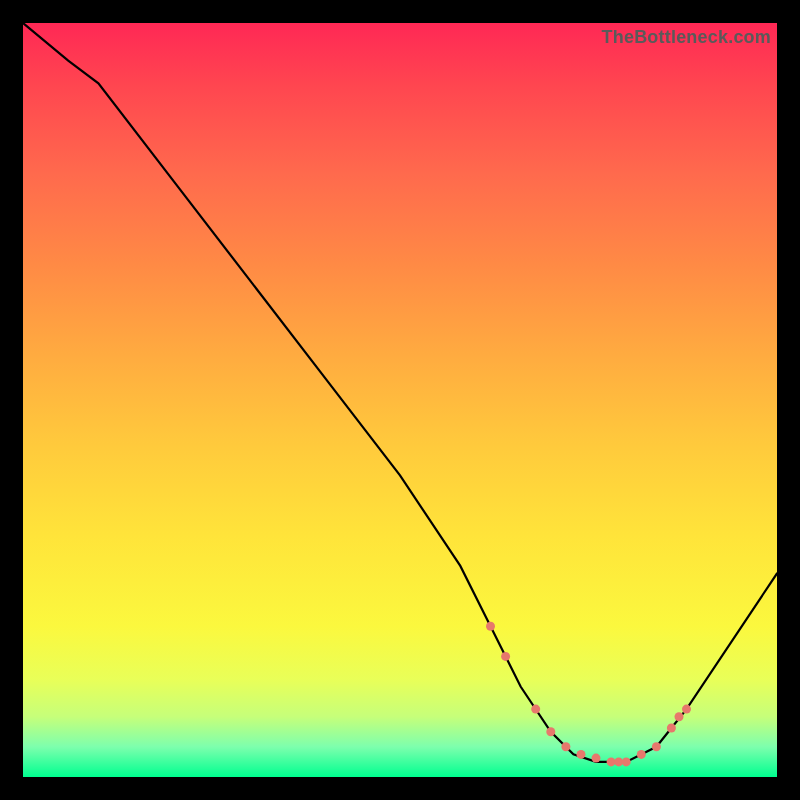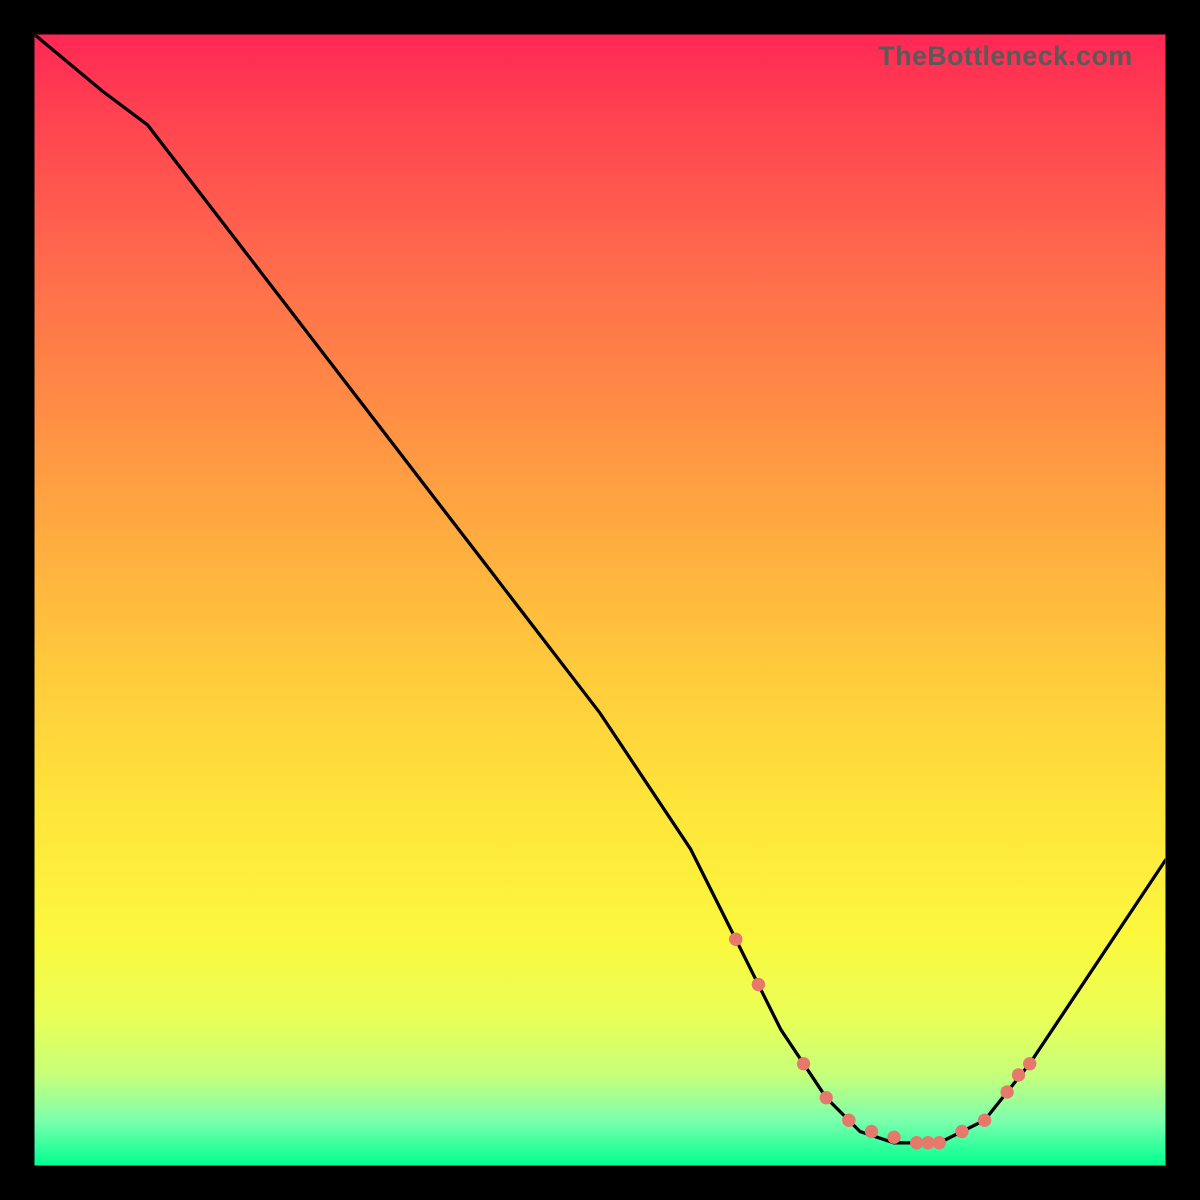--- a/index.html
+++ b/index.html
@@ -28,21 +28,21 @@
       #fbf83e 80%,
       #e9ff58 87%,
       #c6ff7a 92%,
       #7dffad 96%,
       #00ff90 100%
     );
   }
   .watermark {
     position: absolute;
     top: 4px;
-    right: 22px;
+    right: 6px;
     font-size: 18px;
     font-weight: bold;
     color: #5a5a5a;
     letter-spacing: 0.2px;
   }
   svg.curve {
     position: absolute;
     left: 0;
     top: 0;
     width: 754px;

